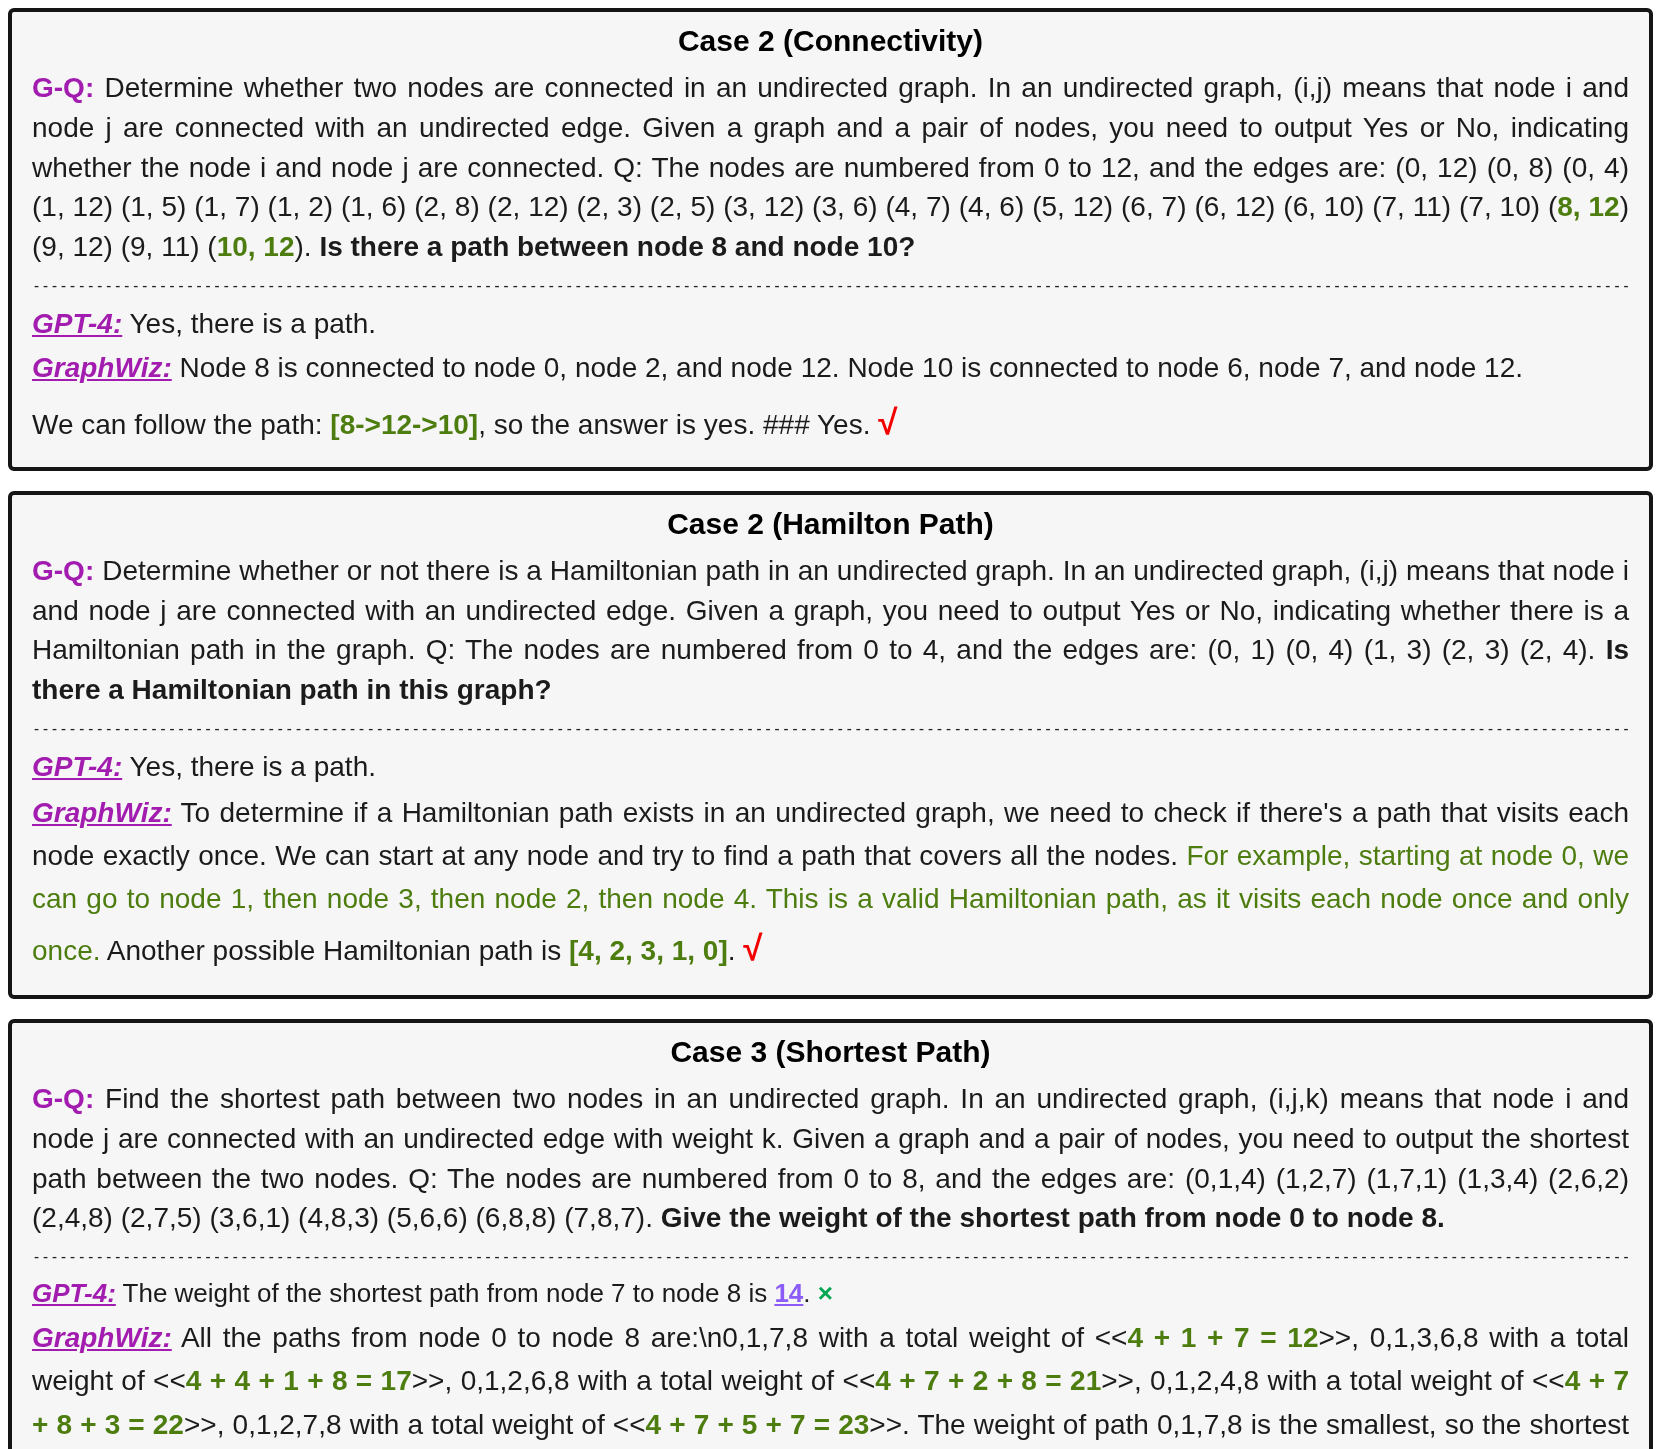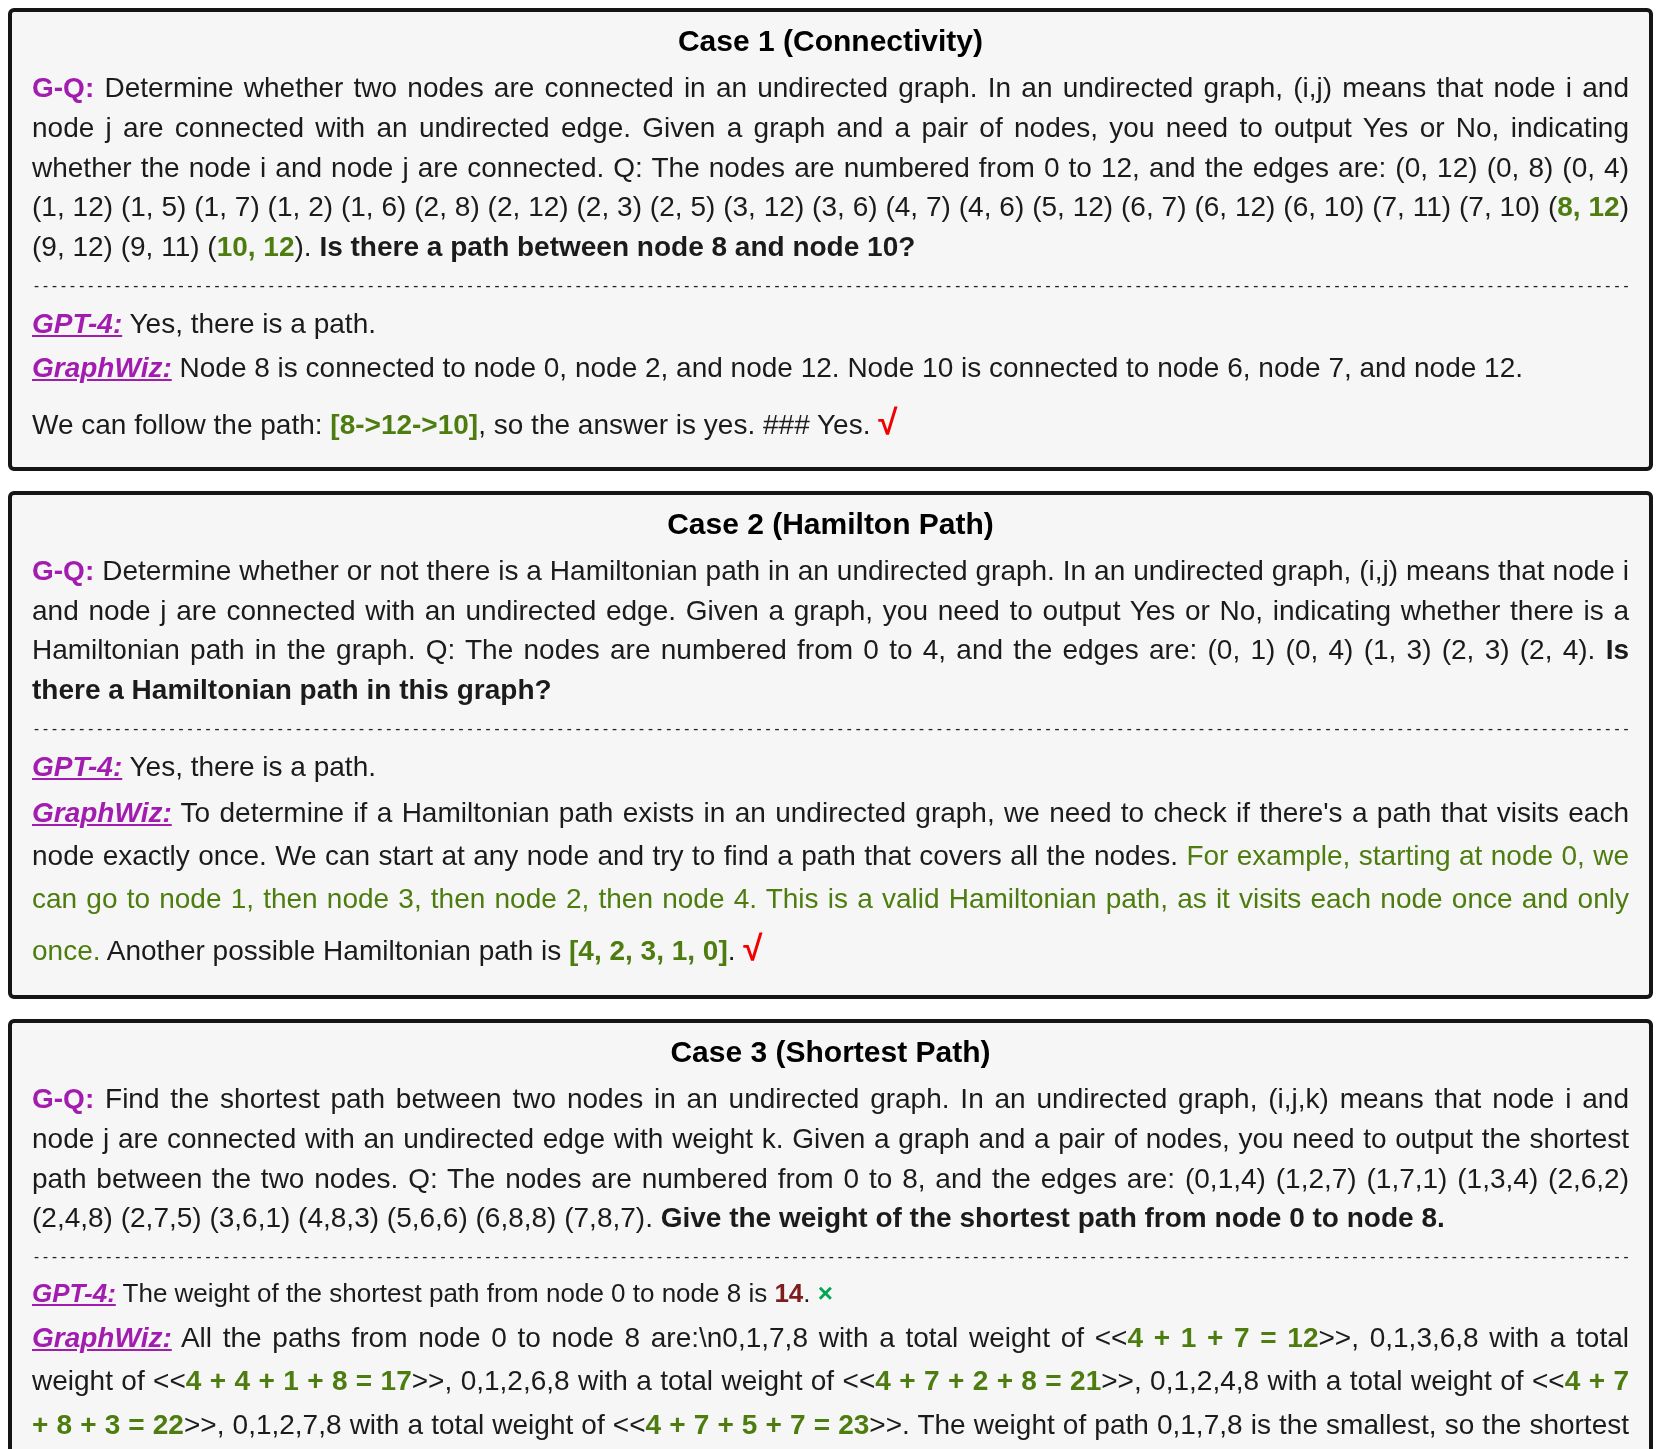--- a/index.html
+++ b/index.html
@@ -31,42 +31,42 @@
     margin: 2px 0 4px 0;
     text-align: justify;
   }
   .para.loose { line-height: 1.55; }
   .para.small { font-size: 26px; }
   .para.mt { margin-top: 10px; }
   .lbl { font-weight: 700; color: #a21caf; }
   .ital { font-style: italic; text-decoration: underline; }
   .bold { font-weight: 700; }
   .red { color: #4d7c0f; }
-  .green { color: #7f1d1d; font-weight: 700; }
+  .green { color: #8b5cf6; font-weight: 700; text-decoration: underline; }
   .cross { color: #00a651; font-weight: 700; }
   .check {
     color: #f30000;
     font-weight: 800;
     font-size: 1.25em;
   }
   .sep {
     font-family: "DejaVu Sans Mono", monospace;
     font-size: 15px;
     line-height: 1;
     color: #222;
     white-space: nowrap;
     overflow: hidden;
     margin: 12px 0 10px 0;
   }
 </style>
 </head>
 <body>
 
 <section class="case">
-  <h2 class="title">Case 1 (Connectivity)</h2>
+  <h2 class="title">Case 2 (Connectivity)</h2>
 
   <p class="para"><span class="lbl">G-Q:</span>
     <span>Determine whether two nodes are connected in an undirected graph. In an undirected graph, (i,j) means that node i and node j are connected with an undirected edge. Given a graph and a pair of nodes, you need to output Yes or No, indicating whether the node i and node j are connected. Q: The nodes are numbered from 0 to 12, and the edges are: (0, 12) (0, 8) (0, 4) (1, 12) (1, 5) (1, 7) (1, 2) (1, 6) (2, 8) (2, 12) (2, 3) (2, 5) (3, 12) (3, 6) (4, 7) (4, 6) (5, 12) (6, 7) (6, 12) (6, 10) (7, 11) (7, 10) (</span><span class="red bold">8, 12</span><span>) (9, 12) (9, 11) (</span><span class="red bold">10, 12</span><span>). </span><span class="bold">Is there a path between node 8 and node 10?</span></p>
 
   <div class="sep">----------------------------------------------------------------------------------------------------------------------------------------------------------------------------------------------------------------------------------------------------------------------------------------------------------------------------</div>
 
   <p class="para"><span class="lbl ital">GPT-4:</span>
     <span>Yes, there is a path.</span></p>
 
   <p class="para"><span class="lbl ital">GraphWiz:</span>
@@ -92,17 +92,17 @@
 
 <section class="case">
   <h2 class="title">Case 3 (Shortest Path)</h2>
 
   <p class="para"><span class="lbl">G-Q:</span>
     <span>Find the shortest path between two nodes in an undirected graph. In an undirected graph, (i,j,k) means that node i and node j are connected with an undirected edge with weight k. Given a graph and a pair of nodes, you need to output the shortest path between the two nodes. Q: The nodes are numbered from 0 to 8, and the edges are: (0,1,4) (1,2,7) (1,7,1) (1,3,4) (2,6,2) (2,4,8) (2,7,5) (3,6,1) (4,8,3) (5,6,6) (6,8,8) (7,8,7). </span><span class="bold">Give the weight of the shortest path from node 0 to node 8.</span></p>
 
   <div class="sep">----------------------------------------------------------------------------------------------------------------------------------------------------------------------------------------------------------------------------------------------------------------------------------------------------------------------------</div>
 
   <p class="para small"><span class="lbl ital">GPT-4:</span>
-    <span>The weight of the shortest path from node 0 to node 8 is </span><span class="green">14</span><span>. </span><span class="cross">×</span></p>
+    <span>The weight of the shortest path from node 7 to node 8 is </span><span class="green">14</span><span>. </span><span class="cross">×</span></p>
 
   <p class="para loose"><span class="lbl ital">GraphWiz:</span>
     <span>All the paths from node 0 to node 8 are:\n0,1,7,8 with a total weight of &lt;&lt;</span><span class="red bold">4 + 1 + 7 = 12</span><span>&gt;&gt;, 0,1,3,6,8 with a total weight of &lt;&lt;</span><span class="red bold">4 + 4 + 1 + 8 = 17</span><span>&gt;&gt;, 0,1,2,6,8 with a total weight of &lt;&lt;</span><span class="red bold">4 + 7 + 2 + 8 = 21</span><span>&gt;&gt;, 0,1,2,4,8 with a total weight of &lt;&lt;</span><span class="red bold">4 + 7 + 8 + 3 = 22</span><span>&gt;&gt;, 0,1,2,7,8 with a total weight of &lt;&lt;</span><span class="red bold">4 + 7 + 5 + 7 = 23</span><span>&gt;&gt;. The weight of path 0,1,7,8 is the smallest, so the shortest path from node 0 to node 8 is [0,1,7,8] with a total weight of </span></p>
 </section>
 
 </body></html>

